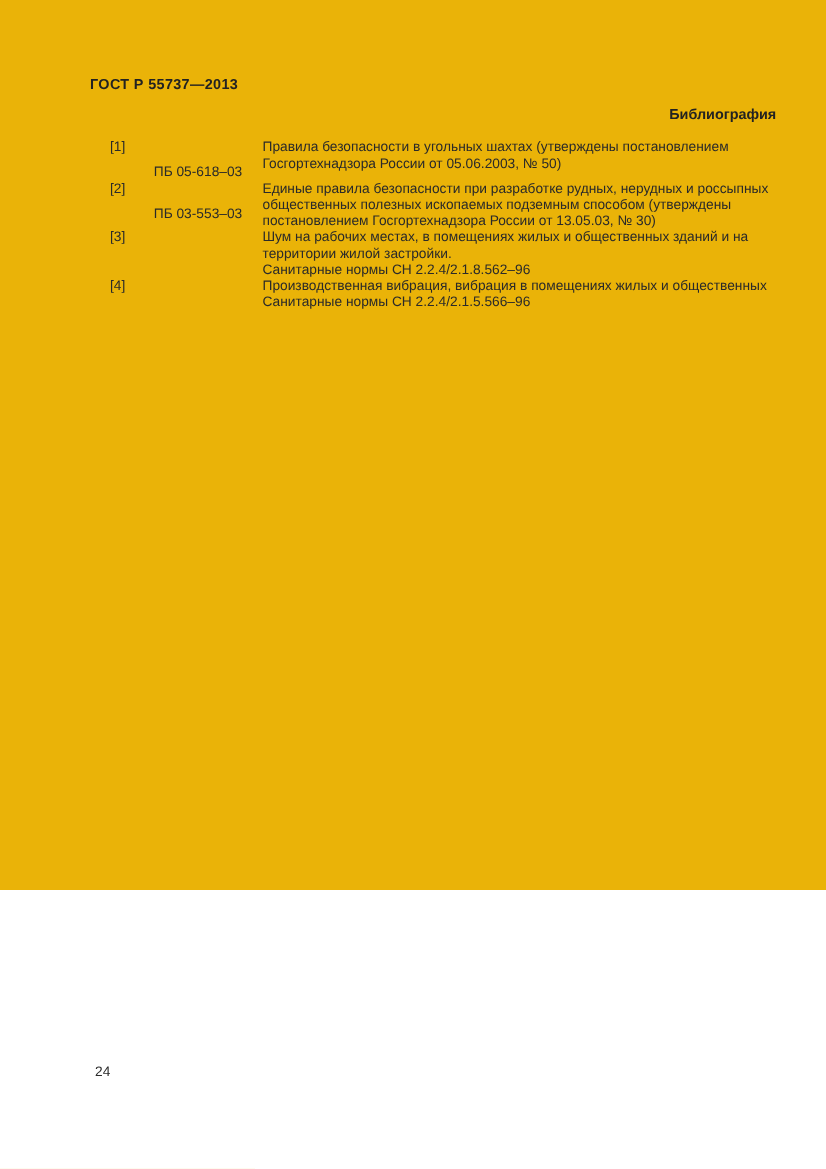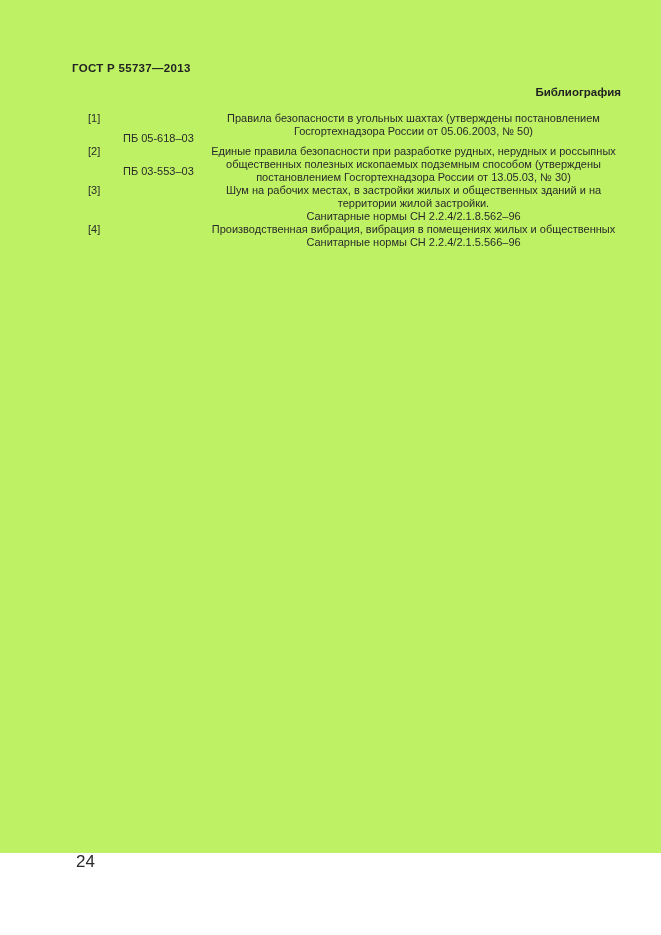--- a/index.html
+++ b/index.html
@@ -7,22 +7,22 @@
     width: 661px;
     height: 935px;
     background: #ffffff;
     font-family: "Liberation Sans", sans-serif;
     color: #2a2a2a;
     overflow: hidden;
   }
   .page {
     position: relative;
     width: 661px;
-    height: 853px;
-    background: #bef264;
+    height: 712px;
+    background: #eab308;
   }
   .doc-header {
     position: absolute;
     left: 72px;
     top: 62px;
     font-size: 11.5px;
     font-weight: bold;
     letter-spacing: 0.3px;
     color: #222;
   }
@@ -61,30 +61,29 @@
     line-height: 13px;
     color: #2a2a2a;
     white-space: nowrap;
     margin-top: 20px;
   }
   .bib-text {
     flex: 1 1 auto;
     font-size: 11px;
     line-height: 13px;
     color: #2a2a2a;
-    text-align: center;
   }
   .bib-text .bib-line {
     white-space: nowrap;
   }
   .page-number {
     position: absolute;
     left: 76px;
     top: 852px;
-    font-size: 17px;
+    font-size: 11px;
     color: #2a2a2a;
   }
 </style>
 </head>
 <body>
 
 <div class="page">
   <div class="doc-header">ГОСТ Р 55737—2013</div>
 
   <div class="doc-title">Библиография</div>
@@ -104,21 +103,21 @@
         <div class="bib-text">
           <div class="bib-line">Единые правила безопасности при разработке рудных, нерудных и россыпных</div>
           <div class="bib-line">общественных полезных ископаемых подземным способом (утверждены</div>
           <div class="bib-line">постановлением Госгортехнадзора России от 13.05.03, № 30)</div>
         </div>
       </div>
       <div class="bib-row">
         <div class="bib-ref">[3]</div>
         <div class="bib-code"></div>
         <div class="bib-text">
-          <div class="bib-line">Шум на рабочих местах, в застройки жилых и общественных зданий и на</div>
+          <div class="bib-line">Шум на рабочих местах, в помещениях жилых и общественных зданий и на</div>
           <div class="bib-line">территории жилой застройки.</div>
           <div class="bib-line">Санитарные нормы СН 2.2.4/2.1.8.562–96</div>
         </div>
       </div>
       <div class="bib-row">
         <div class="bib-ref">[4]</div>
         <div class="bib-code"></div>
         <div class="bib-text">
           <div class="bib-line">Производственная вибрация, вибрация в помещениях жилых и общественных</div>
           <div class="bib-line">Санитарные нормы СН 2.2.4/2.1.5.566–96</div>

